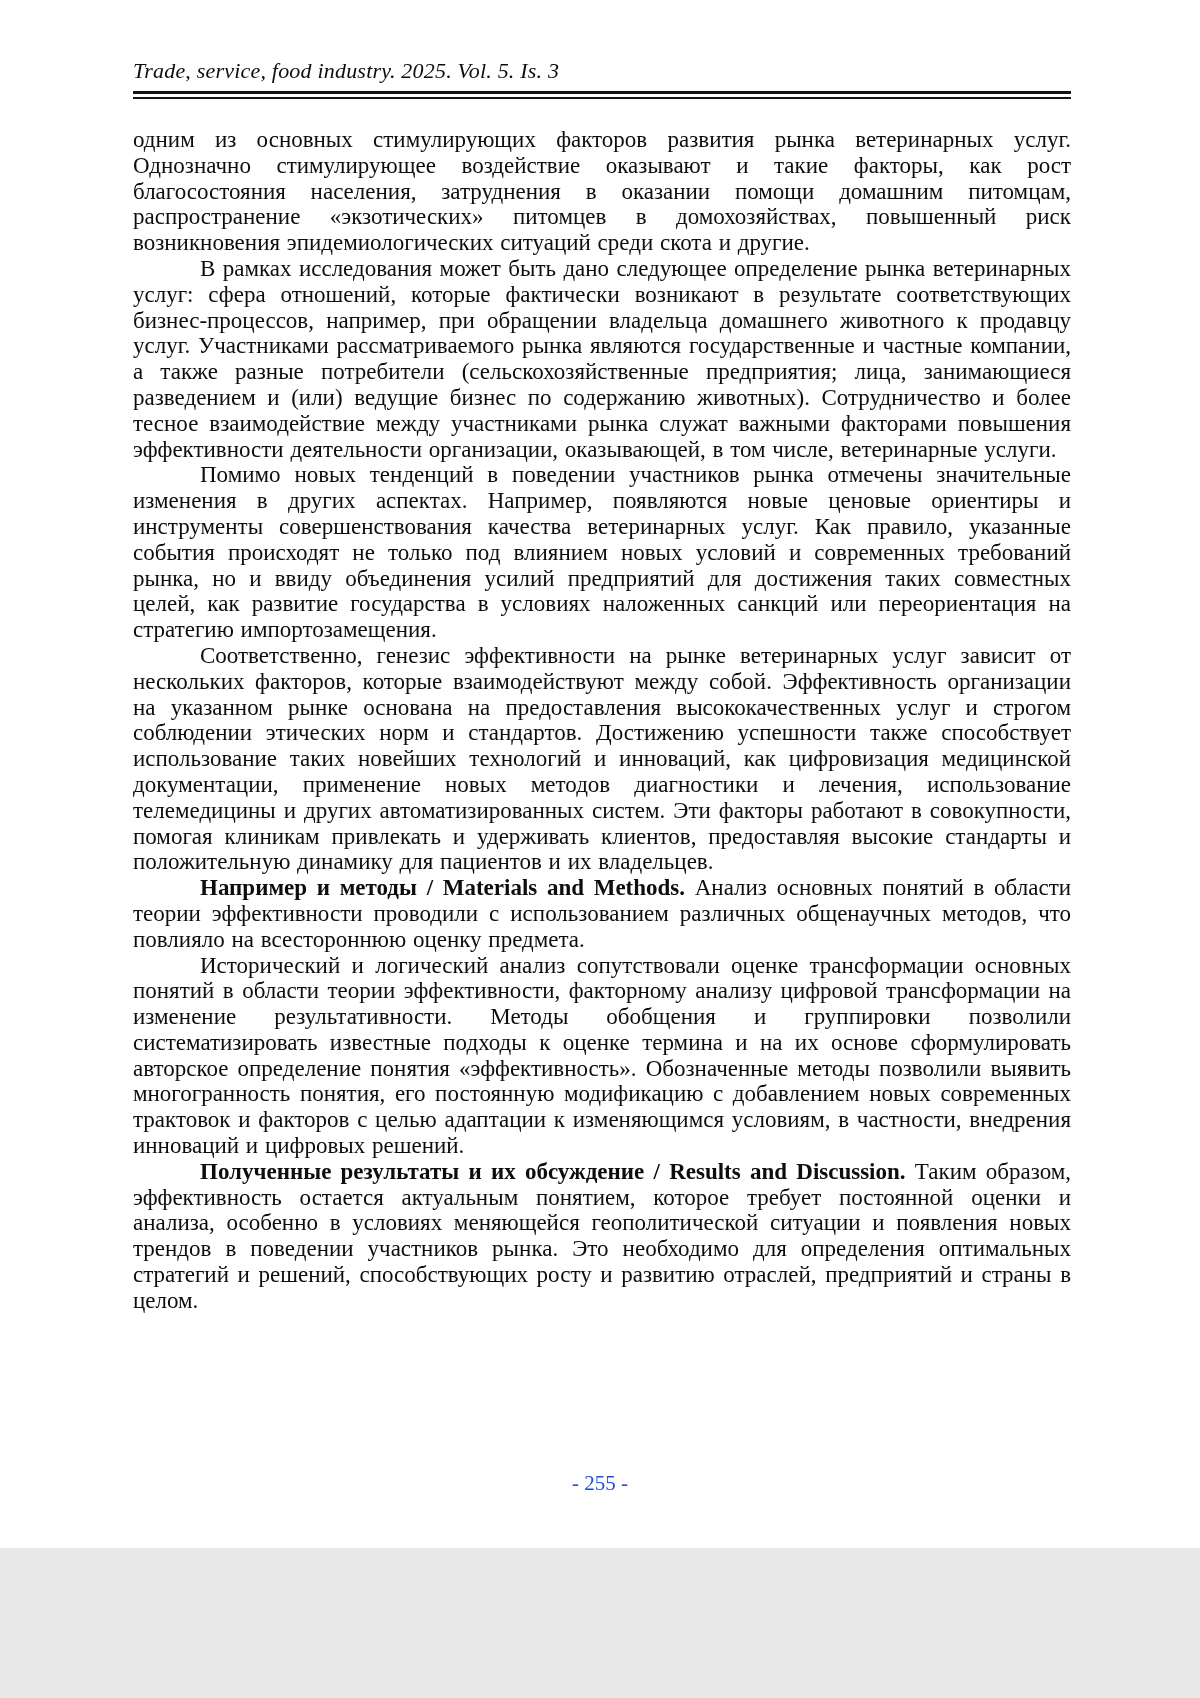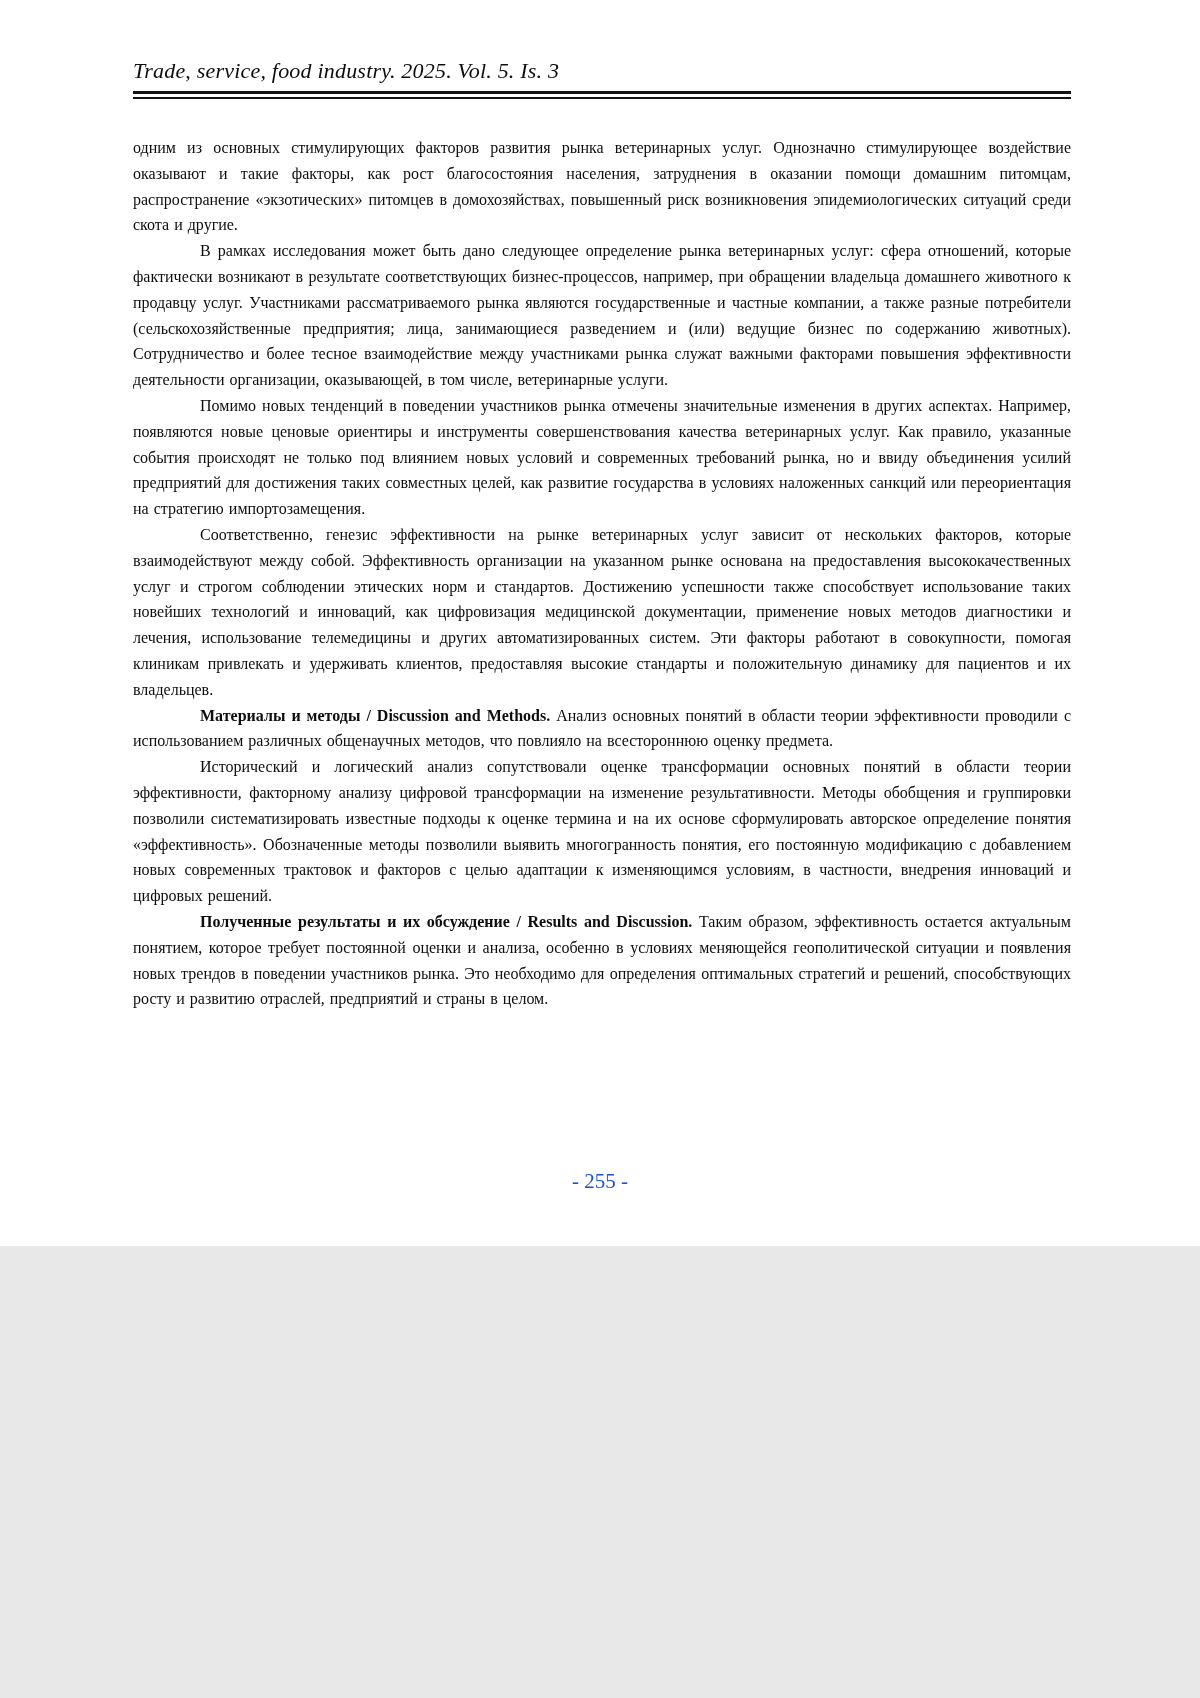--- a/index.html
+++ b/index.html
@@ -3,21 +3,21 @@
 <meta charset="utf-8">
 <style>
   html, body {
     margin: 0;
     padding: 0;
     background: #e8e8e8;
   }
   .page {
     position: relative;
     width: 1200px;
-    height: 1246px;
+    height: 1548px;
     margin: 0 auto;
     background: #ffffff;
     font-family: "Liberation Serif", serif;
     color: #0d0d0d;
     box-sizing: border-box;
     overflow: hidden;
   }
   .content-col {
     position: absolute;
     left: 133px;
@@ -31,22 +31,22 @@
     letter-spacing: 0.2px;
     padding-bottom: 7px;
   }
   .double-rule {
     height: 3px;
     border-top: 3px solid #141414;
     border-bottom: 2px solid #141414;
     margin-bottom: 0;
   }
   .body-text {
-    margin-top: 36px;
-    font-size: 16px;
+    margin-top: 28px;
+    font-size: 23px;
     line-height: 25.8px;
     text-align: justify;
     word-spacing: 1px;
   }
   .body-text p {
     margin: 0;
     padding: 0;
   }
   .body-text p.indent {
     text-indent: 67px;
@@ -77,21 +77,21 @@
     <div class="body-text">
 
       <p><span>одним из основных стимулирующих факторов развития рынка ветеринарных услуг. Однозначно стимулирующее воздействие оказывают и такие факторы, как рост благосостояния населения, затруднения в оказании помощи домашним питомцам, распространение «экзотических» питомцев в домохозяйствах, повышенный риск возникновения эпидемиологических ситуаций среди скота и другие.</span></p>
 
       <p class="indent"><span>В рамках исследования может быть дано следующее определение рынка ветеринарных услуг: сфера отношений, которые фактически возникают в результате соответствующих бизнес-процессов, например, при обращении владельца домашнего животного к продавцу услуг. Участниками рассматриваемого рынка являются государственные и частные компании, а также разные потребители (сельскохозяйственные предприятия; лица, занимающиеся разведением и (или) ведущие бизнес по содержанию животных). Сотрудничество и более тесное взаимодействие между участниками рынка служат важными факторами повышения эффективности деятельности организации, оказывающей, в том числе, ветеринарные услуги.</span></p>
 
       <p class="indent"><span>Помимо новых тенденций в поведении участников рынка отмечены значительные изменения в других аспектах. Например, появляются новые ценовые ориентиры и инструменты совершенствования качества ветеринарных услуг. Как правило, указанные события происходят не только под влиянием новых условий и современных требований рынка, но и ввиду объединения усилий предприятий для достижения таких совместных целей, как развитие государства в условиях наложенных санкций или переориентация на стратегию импортозамещения.</span></p>
 
       <p class="indent"><span>Соответственно, генезис эффективности на рынке ветеринарных услуг зависит от нескольких факторов, которые взаимодействуют между собой. Эффективность организации на указанном рынке основана на предоставления высококачественных услуг и строгом соблюдении этических норм и стандартов. Достижению успешности также способствует использование таких новейших технологий и инноваций, как цифровизация медицинской документации, применение новых методов диагностики и лечения, использование телемедицины и других автоматизированных систем. Эти факторы работают в совокупности, помогая клиникам привлекать и удерживать клиентов, предоставляя высокие стандарты и положительную динамику для пациентов и их владельцев.</span></p>
 
-      <p class="indent"><b class="lead-heading">Материалы и методы / Discussion and Methods.</b><span> Анализ основных понятий в области теории эффективности проводили с использованием различных общенаучных методов, что повлияло на всестороннюю оценку предмета.</span></p>
+      <p class="indent"><b class="lead-heading">Например и методы / Materials and Methods.</b><span> Анализ основных понятий в области теории эффективности проводили с использованием различных общенаучных методов, что повлияло на всестороннюю оценку предмета.</span></p>
 
       <p class="indent"><span>Исторический и логический анализ сопутствовали оценке трансформации основных понятий в области теории эффективности, факторному анализу цифровой трансформации на изменение результативности. Методы обобщения и группировки позволили систематизировать известные подходы к оценке термина и на их основе сформулировать авторское определение понятия «эффективность». Обозначенные методы позволили выявить многогранность понятия, его постоянную модификацию с добавлением новых современных трактовок и факторов с целью адаптации к изменяющимся условиям, в частности, внедрения инноваций и цифровых решений.</span></p>
 
       <p class="indent"><b class="lead-heading">Полученные результаты и их обсуждение / Results and Discussion.</b><span> Таким образом, эффективность остается актуальным понятием, которое требует постоянной оценки и анализа, особенно в условиях меняющейся геополитической ситуации и появления новых трендов в поведении участников рынка. Это необходимо для определения оптимальных стратегий и решений, способствующих росту и развитию отраслей, предприятий и страны в целом.</span></p>
 
     </div>
   </div>
 
   <div class="page-footer">- 255 -</div>
 </div>

